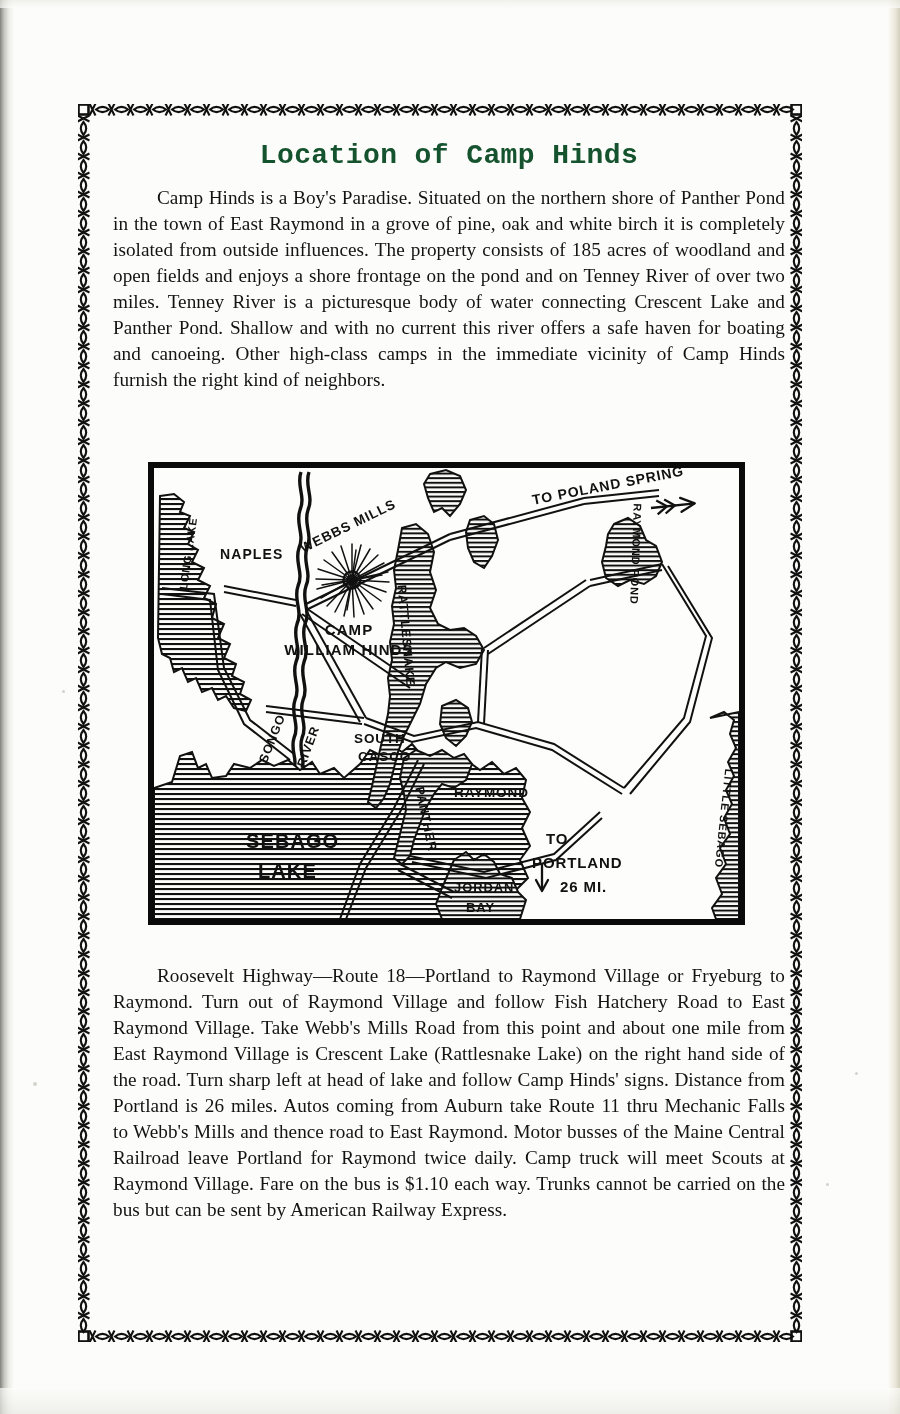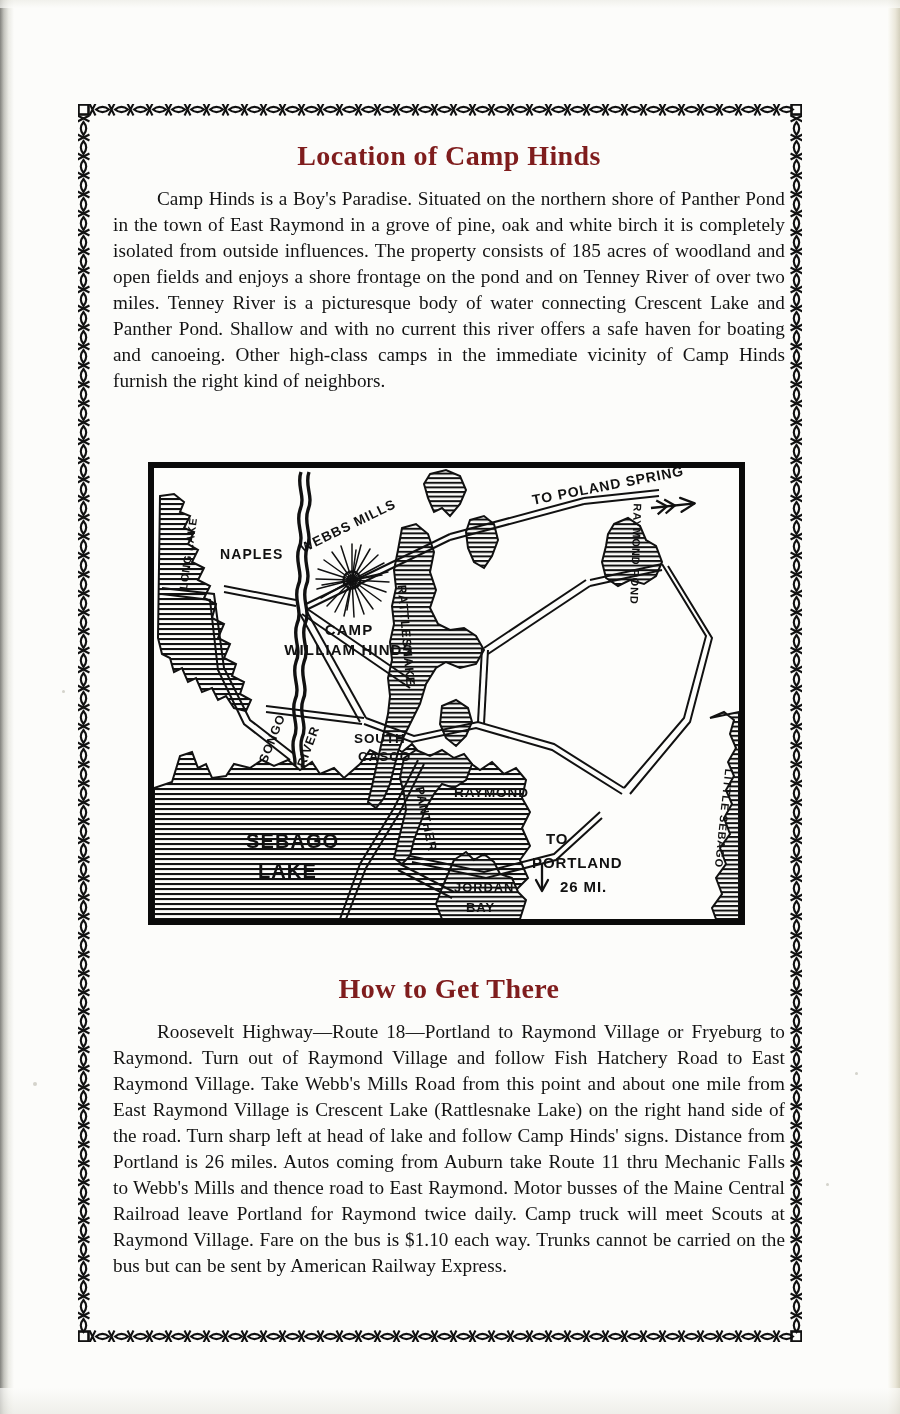--- a/index.html
+++ b/index.html
@@ -36,27 +36,27 @@
     position:absolute;left:78px;top:104px;width:724px;height:1238px;
     pointer-events:none;
   }
   #border-frame svg{display:block;}
 
   
   #content{
     position:absolute;left:113px;top:140px;width:672px;
   }
   h1.heading{
-    font-family:Liberation Serif, serif;
+    font-family:Liberation Mono, monospace;
     font-weight:700;
     font-size:28px;
     text-align:center;
     margin:0 0 14px 0;
     letter-spacing:.4px;
-    color:#7f1d1d;
+    color:#14532d;
   }
   h1.heading.second{margin-top:10px;}
   p.body-par{
     margin:0;
     font-size:19.2px;
     line-height:26px;
     text-align:justify;
     text-indent:44px;
     color:#131313;
     letter-spacing:.05px;
@@ -536,17 +536,16 @@
         <text class="maplabel small" font-size="15" x="406" y="424">26 MI.</text>
         <g transform="translate(388,396)" stroke="#111" stroke-width="2.3" fill="none">
           <line x1="0" y1="0" x2="0" y2="26"></line>
           <path d="M-6,16 L0,27 L6,16" stroke-linecap="round" stroke-linejoin="round"></path>
         </g>
       </g>
     </svg>
   </div>
 
   <div id="content2" style="position:absolute;left:113px;top:963px;width:672px;">
-    <h1 class="heading second">How to Get There</h1>
     <p class="body-par">Roosevelt Highway—Route 18—Portland to Raymond Village or Fryeburg to Raymond. Turn out of Raymond Village and follow Fish Hatchery Road to East Raymond Village.  Take Webb's Mills Road from this point and about one mile from East Raymond Village is Crescent Lake (Rattlesnake Lake) on the right hand side of the road.  Turn sharp left at head of lake and follow Camp Hinds' signs.  Distance from Portland is 26 miles.  Autos coming from Auburn take Route 11 thru Mechanic Falls to Webb's Mills and thence road to East Raymond.  Motor busses of the Maine Central Railroad leave Portland for Raymond twice daily.  Camp truck will meet Scouts at Raymond Village.  Fare on the bus is $1.10 each way.  Trunks cannot be carried on the bus but can be sent by American Railway Express.</p>
   </div>
 
 </div>
 
 </body></html>

